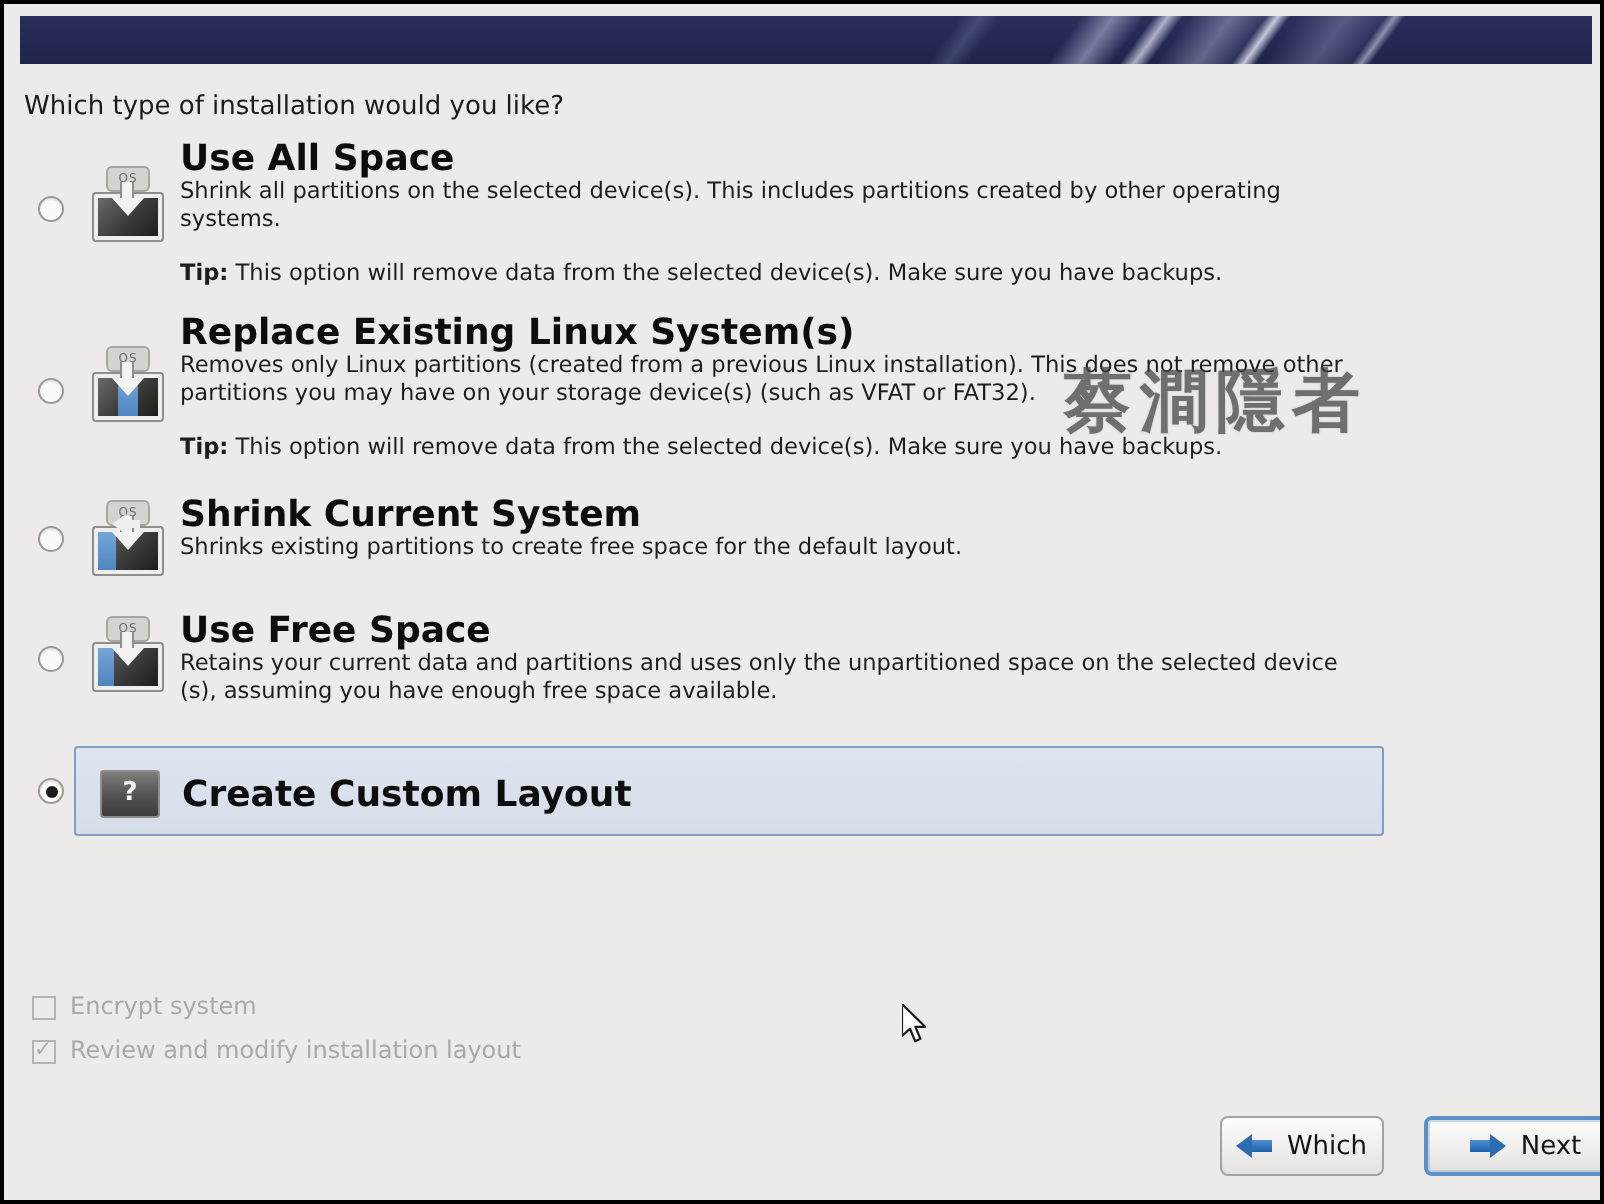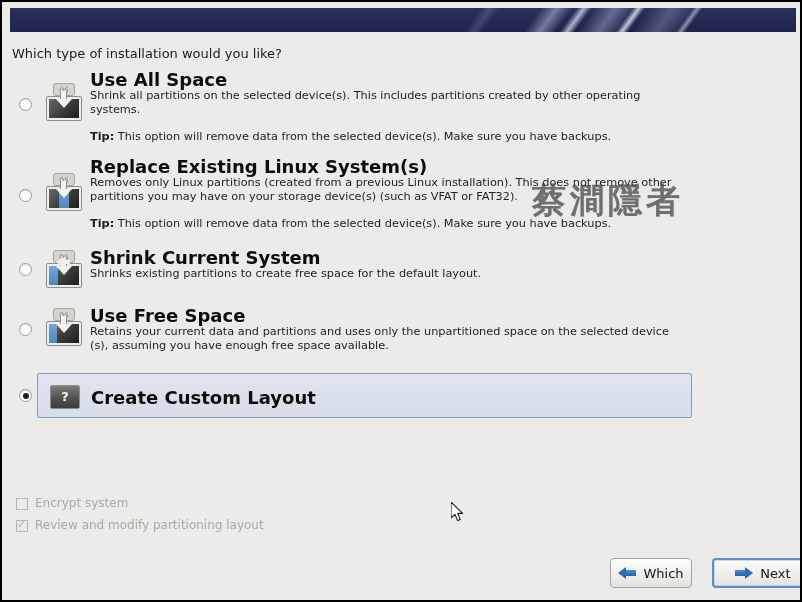--- a/index.html
+++ b/index.html
@@ -435,21 +435,21 @@
   </div>
 
   <div id="watermark">蔡澗隱者</div>
 
   <div class="cb-row" style="top:494px;">
     <div class="cbox"></div>
     <div class="cb-label">Encrypt system</div>
   </div>
   <div class="cb-row" style="top:516px;">
     <div class="cbox checked"></div>
-    <div class="cb-label">Review and modify partitioning layout</div>
+    <div class="cb-label">Review and modify installation layout</div>
   </div>
 
   <div class="btn" style="left:608px; top:556px; width:82px;">
     <div class="btn-inner">
       <span class="arr left"></span>
       <span class="btn-label">Which</span>
     </div>
   </div>
   <div class="btn focused" style="left:710px; top:556px; width:102px;text-align:center;">
     <div class="btn-inner">

